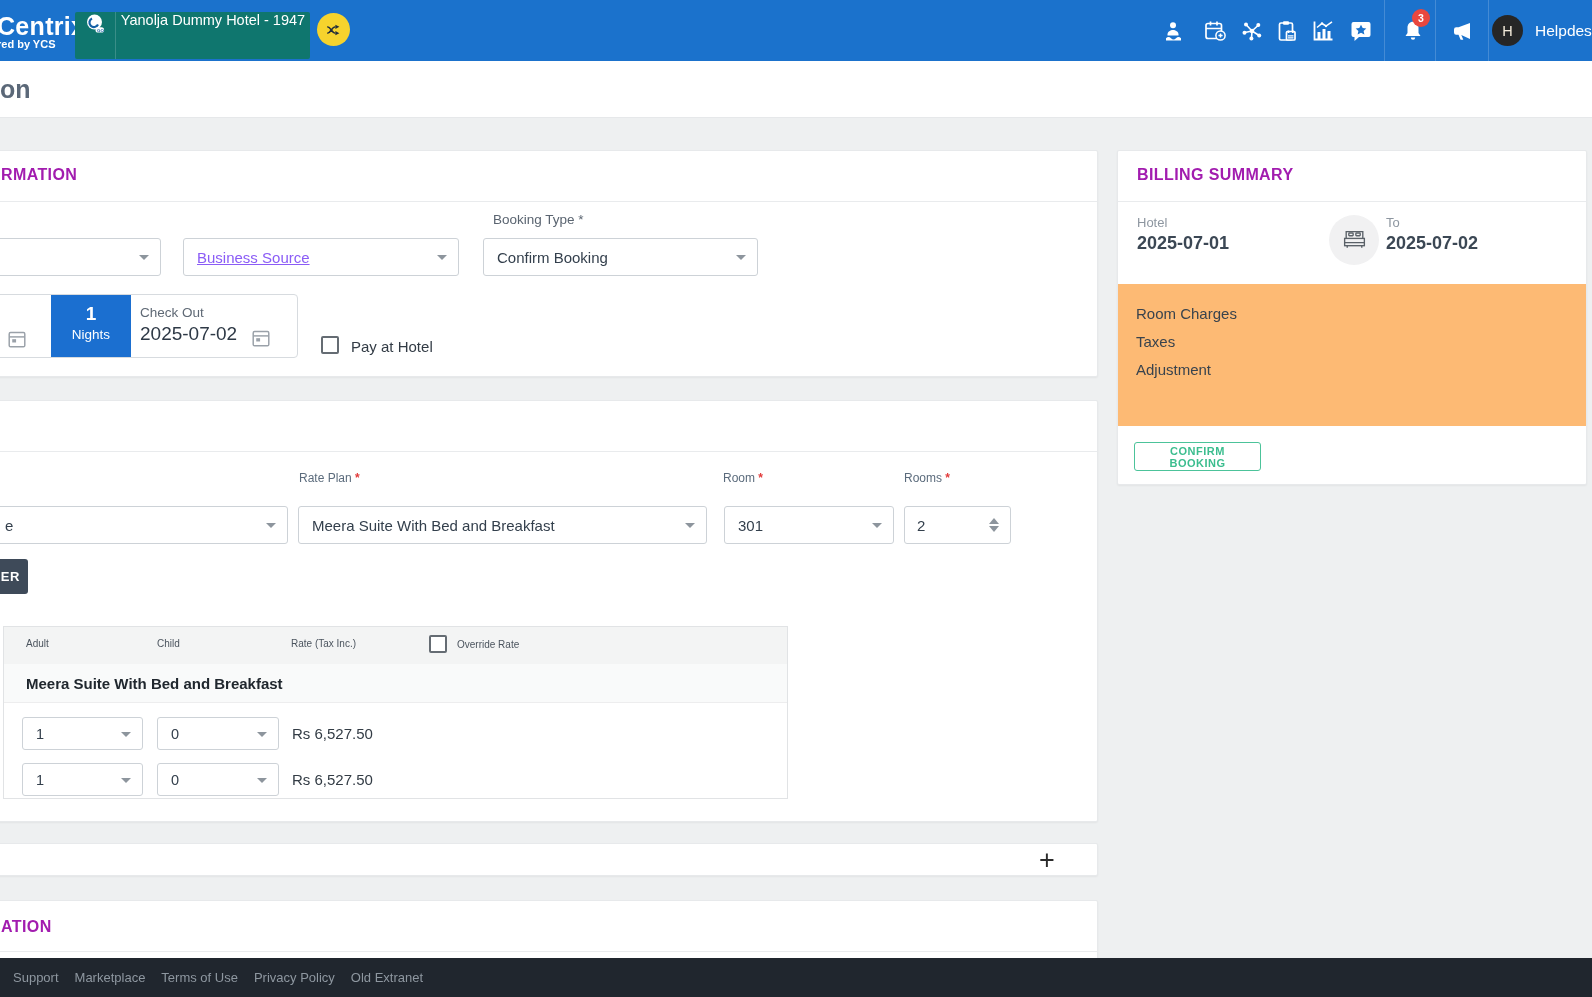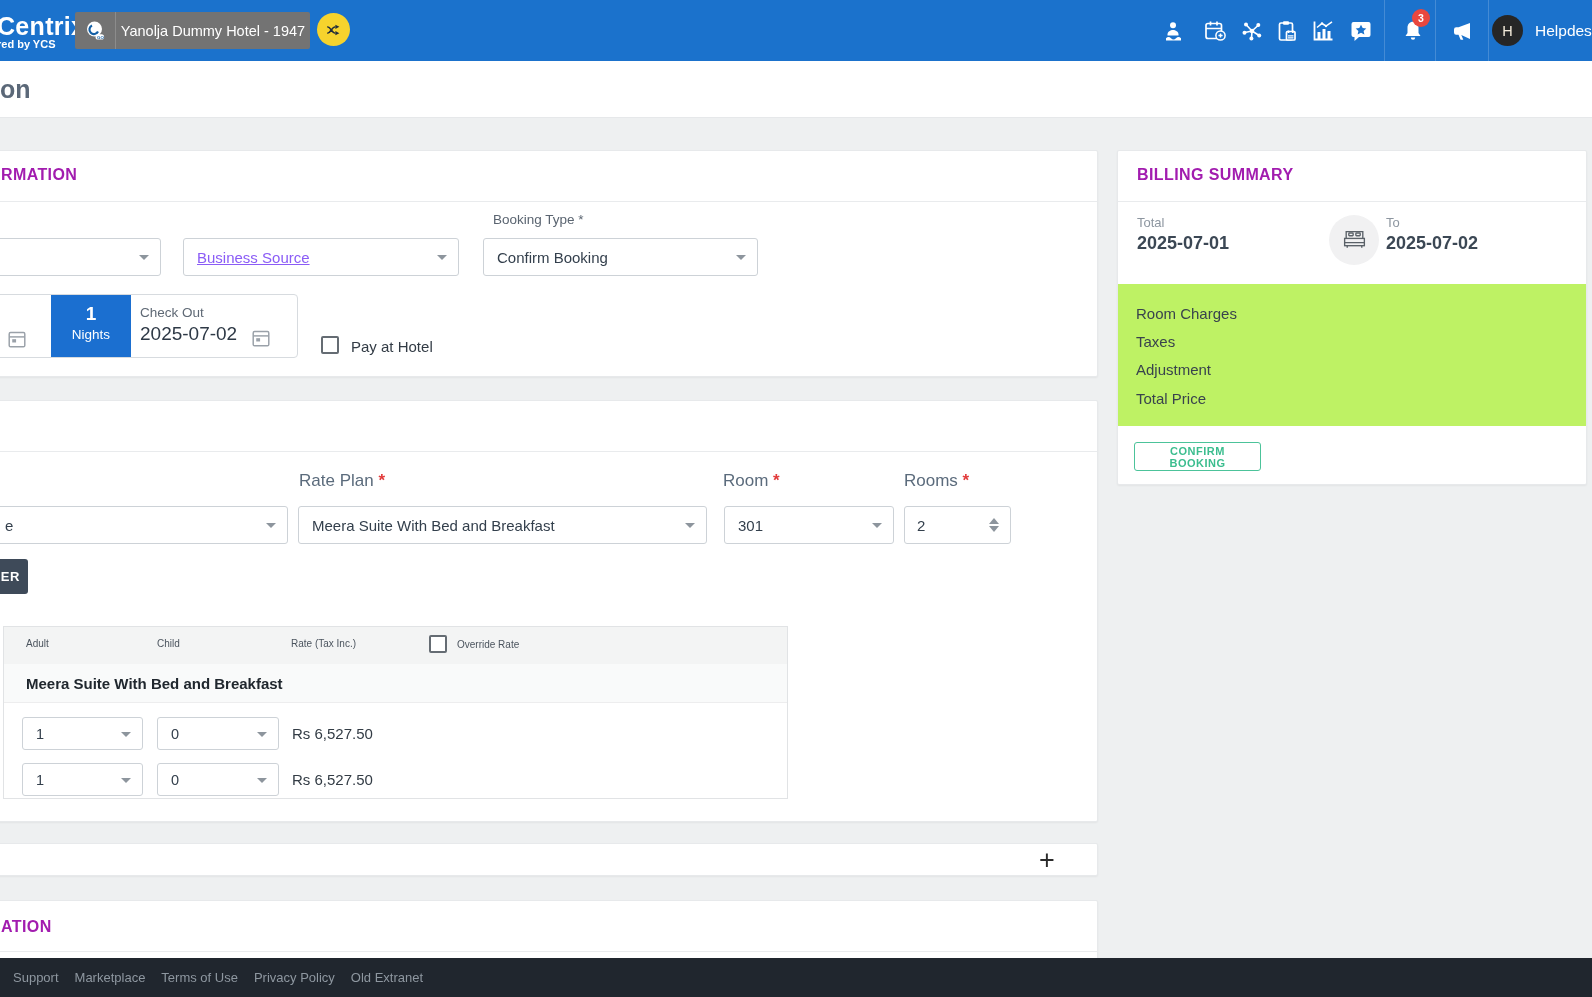--- a/index.html
+++ b/index.html
@@ -3,21 +3,21 @@
 <meta charset="utf-8">
 <style>
   html,body{margin:0;padding:0;background:#eef0f1;}
   .screen{position:relative;width:1592px;height:997px;overflow:hidden;background:#eef0f1;
           font-family:"Liberation Sans",sans-serif;-webkit-font-smoothing:antialiased;}
 
   
   .topbar{position:absolute;left:0;top:0;width:1592px;height:61px;background:#1b72cc;z-index:30;}
   .logo-main{position:absolute;left:-3px;top:12px;color:#fff;font-size:25px;font-weight:600;letter-spacing:.3px;}
   .logo-sub{position:absolute;left:-3px;top:38px;color:#fff;font-size:11px;font-weight:bold;}
-  .hotelbox{position:absolute;top:12px;height:37px;background:#737373;border-radius:2px;display:flex;align-items:center;}
+  .hotelbox{position:absolute;top:12px;height:47px;background:#0f766e;border-radius:2px;display:flex;align-items:flex-start;}
   .hotelbox.icon{left:75px;width:40px;justify-content:center;border-right:1px solid rgba(255,255,255,.18);border-radius:2px 0 0 2px;}
   .hotelbox.name{left:116px;width:194px;justify-content:center;color:#fff;font-size:14.5px;border-radius:0 2px 2px 0;}
   .swapbtn{position:absolute;left:317px;top:13px;width:33px;height:33px;border-radius:50%;background:#f6d32d;display:flex;align-items:center;justify-content:center;cursor:pointer;}
   .tbicon{position:absolute;top:19px;width:24px;height:24px;cursor:pointer;}
   .tbsep{position:absolute;top:0;width:1px;height:61px;background:rgba(255,255,255,.18);}
   .badge{position:absolute;left:1412px;top:9px;width:18px;height:18px;border-radius:50%;background:#e8473f;color:#fff;
          font-size:10.5px;font-weight:bold;display:flex;align-items:center;justify-content:center;z-index:2;}
   .avatar{position:absolute;left:1492px;top:15px;width:31px;height:31px;border-radius:50%;background:#262626;color:#f3ead9;
           font-size:14.5px;display:flex;align-items:center;justify-content:center;cursor:pointer;}
   .helpdesk{position:absolute;left:1535px;top:22px;color:#fff;font-size:15.5px;cursor:pointer;white-space:nowrap;}
@@ -29,21 +29,21 @@
   .sect{position:absolute;font-size:16px;font-weight:bold;color:#a21caf;letter-spacing:.4px;}
   .cdiv{position:absolute;left:0;right:0;height:1px;background:#e9ebed;}
 
   
   .sel{position:absolute;height:38px;background:#fff;border:1px solid #cdd2d7;border-radius:3px;box-sizing:border-box;
        display:flex;align-items:center;padding:0 28px 0 13px;font-size:15px;color:#333f4c;cursor:pointer;white-space:nowrap;overflow:hidden;}
   .sel.small{height:33px;font-size:14.5px;}
   .sel .car{position:absolute;right:11px;top:50%;margin-top:-2px;width:0;height:0;
             border-left:5px solid transparent;border-right:5px solid transparent;border-top:5px solid #8d959d;}
   .placeholder{color:#8b5cf6;text-decoration:underline;}
-  .flabel{position:absolute;font-size:17px;color:#5b6b7c;white-space:nowrap;}
+  .flabel{position:absolute;font-size:12px;color:#5b6b7c;white-space:nowrap;}
   .req{color:#e23b3b;font-weight:bold;}
   .cb{position:absolute;width:18px;height:18px;border:2px solid #656c73;border-radius:2px;background:#fff;box-sizing:border-box;cursor:pointer;}
   .spin{position:absolute;height:38px;background:#fff;border:1px solid #cdd2d7;border-radius:3px;box-sizing:border-box;
         display:flex;align-items:center;padding:0 12px;font-size:15px;color:#333f4c;}
   .sarr{position:absolute;right:11px;width:0;height:0;border-left:5px solid transparent;border-right:5px solid transparent;cursor:pointer;}
   .sarr.up{top:11px;border-bottom:6px solid #8d959d;}
   .sarr.dn{bottom:11px;border-top:6px solid #8d959d;}
 
   
   .datewrap{position:absolute;border:1px solid #d7dbdf;border-radius:4px;background:#fff;box-sizing:border-box;}
@@ -57,21 +57,21 @@
   .th{position:absolute;top:11px;font-size:10px;color:#4b545e;}
   .tgroup{position:absolute;left:0;right:0;top:37px;height:38px;background:#f9fafa;border-bottom:1px solid #ededee;
           display:flex;align-items:center;}
   .tgroup span{margin-left:22px;font-size:15px;font-weight:bold;color:#20272e;}
   .ratecell{position:absolute;font-size:15px;color:#333c45;}
 
   
   .blabel{font-size:13px;color:#8d96a0;}
   .bvalue{font-size:18px;font-weight:600;color:#3b4754;margin-top:3px;}
   .bcircle{position:absolute;width:50px;height:50px;border-radius:50%;background:#f1f1f2;display:flex;align-items:center;justify-content:center;}
-  .bitems{position:absolute;background:#bef264;}
+  .bitems{position:absolute;background:#fdba74;}
   .bitem{font-size:15px;color:#39434d;height:28.4px;display:flex;align-items:center;}
   .confirmbtn{position:absolute;border:1px solid #4cc39a;color:#3bbd8e;background:#fff;border-radius:3px;
               font-size:11px;font-weight:bold;letter-spacing:.5px;display:flex;align-items:center;justify-content:center;cursor:pointer;
               font-family:"Liberation Sans",sans-serif;}
 
   
   .plus{position:absolute;font-size:27px;font-weight:300;color:#2b2b2b;cursor:pointer;line-height:1;}
 
   
   .footer{position:absolute;left:0;top:958px;width:1592px;height:39px;background:#20262e;z-index:40;
@@ -324,21 +324,21 @@
   <div class="card" style="left:-20px;top:900px;width:1118px;height:62px;">
     <div class="sect" style="left:20px;top:17px;">ATION</div>
     <div class="cdiv" style="top:50px;"></div>
   </div>
 
   <div class="card" style="left:1117px;top:150px;width:470px;height:335px;">
     <div class="sect" style="left:19px;top:15px;">BILLING SUMMARY</div>
     <div class="cdiv" style="top:50px;"></div>
 
     <div style="position:absolute;left:19px;top:64px;">
-      <div class="blabel">Total</div>
+      <div class="blabel">Hotel</div>
       <div class="bvalue">2025-07-01</div>
     </div>
     <div class="bcircle" style="left:211px;top:64px;">
       <span style="width:27px;height:27px;display:block;">
         <svg viewBox="0 0 26 26" width="27" height="27" fill="none" stroke="#5a6168" stroke-width="1.3">
             <path d="M5 11V4.5h16V11"></path>
             <rect x="7.5" y="5.8" width="4.2" height="2.6" rx="0.6"></rect>
             <rect x="14.3" y="5.8" width="4.2" height="2.6" rx="0.6"></rect>
             <rect x="3.5" y="11" width="19" height="7"></rect>
             <path d="M3.5 15h19 M6 18v2 M20 18v2"></path>
@@ -347,21 +347,20 @@
     </div>
     <div style="position:absolute;left:268px;top:64px;">
       <div class="blabel">To</div>
       <div class="bvalue">2025-07-02</div>
     </div>
 
     <div class="bitems" style="left:0;top:133px;width:100%;height:142px;padding:15px 0 0 18px;box-sizing:border-box;">
       <div class="bitem">Room Charges</div>
       <div class="bitem">Taxes</div>
       <div class="bitem">Adjustment</div>
-      <div class="bitem">Total Price</div>
     </div>
 
     <button class="confirmbtn" style="left:16px;top:291px;width:127px;height:29px;">CONFIRM BOOKING</button>
   </div>
 
   <div class="footer">
     <span>Support</span>
     <span>Marketplace</span>
     <span>Terms of Use</span>
     <span>Privacy Policy</span>

